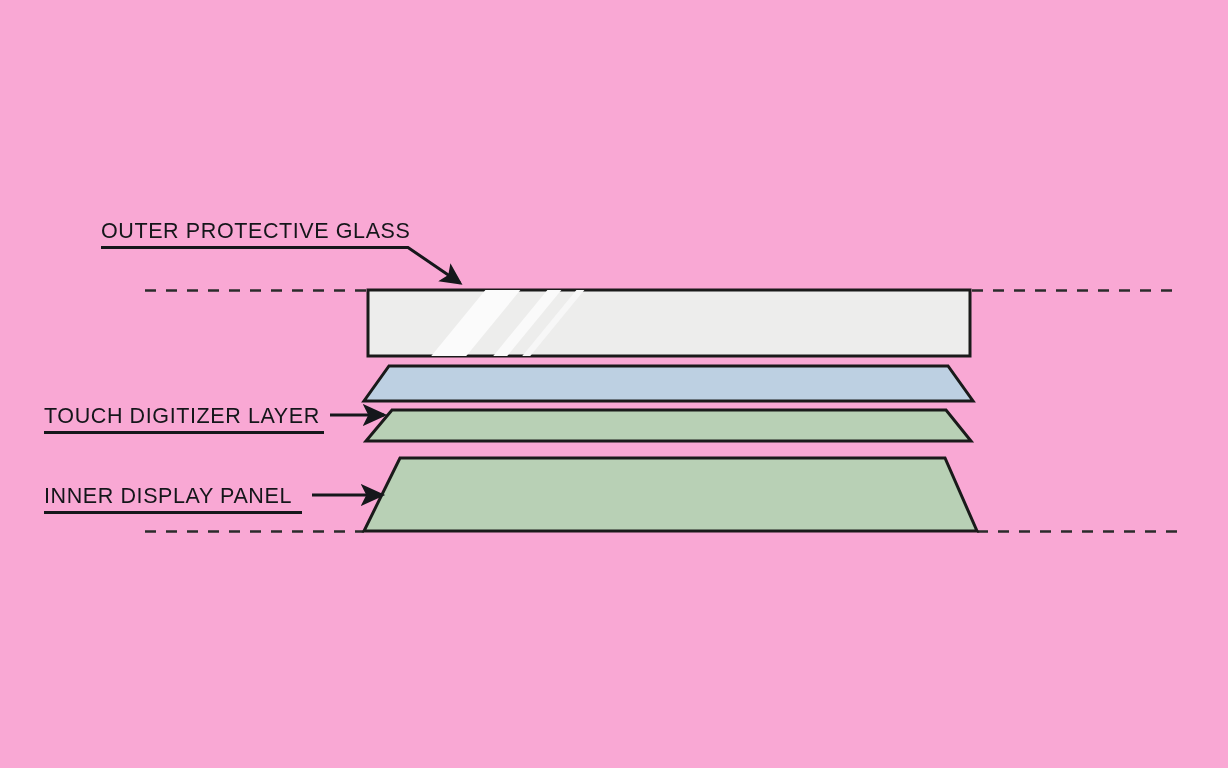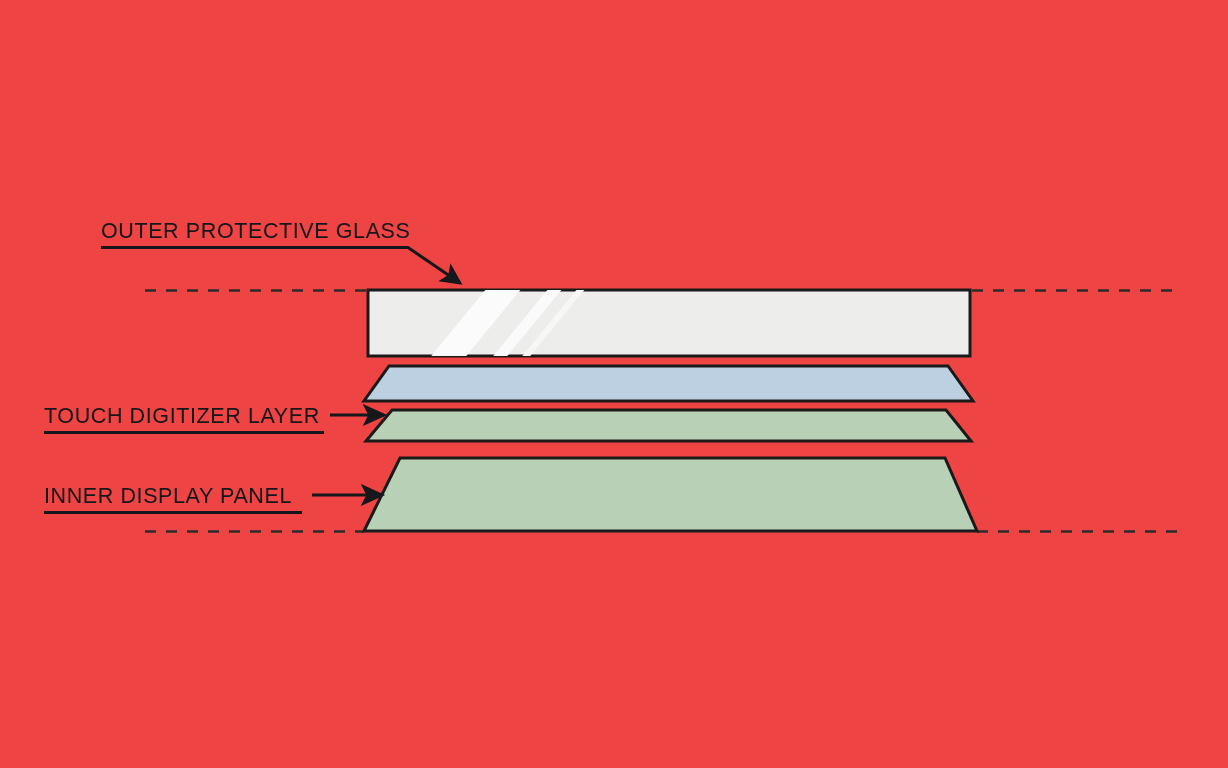--- a/index.html
+++ b/index.html
@@ -11,21 +11,21 @@
     width: 1228px;
     height: 768px;
     background: #ffffff;
     font-family: "Liberation Sans", sans-serif;
     overflow: hidden;
   }
   #diagram-root {
     position: relative;
     width: 1228px;
     height: 768px;
-    background: #ef4444;
+    background: #f9a8d4;
   }
   #stack-svg {
     position: absolute;
     top: 0;
     left: 0;
     width: 1228px;
     height: 768px;
     display: block;
   }
   .lbl {

